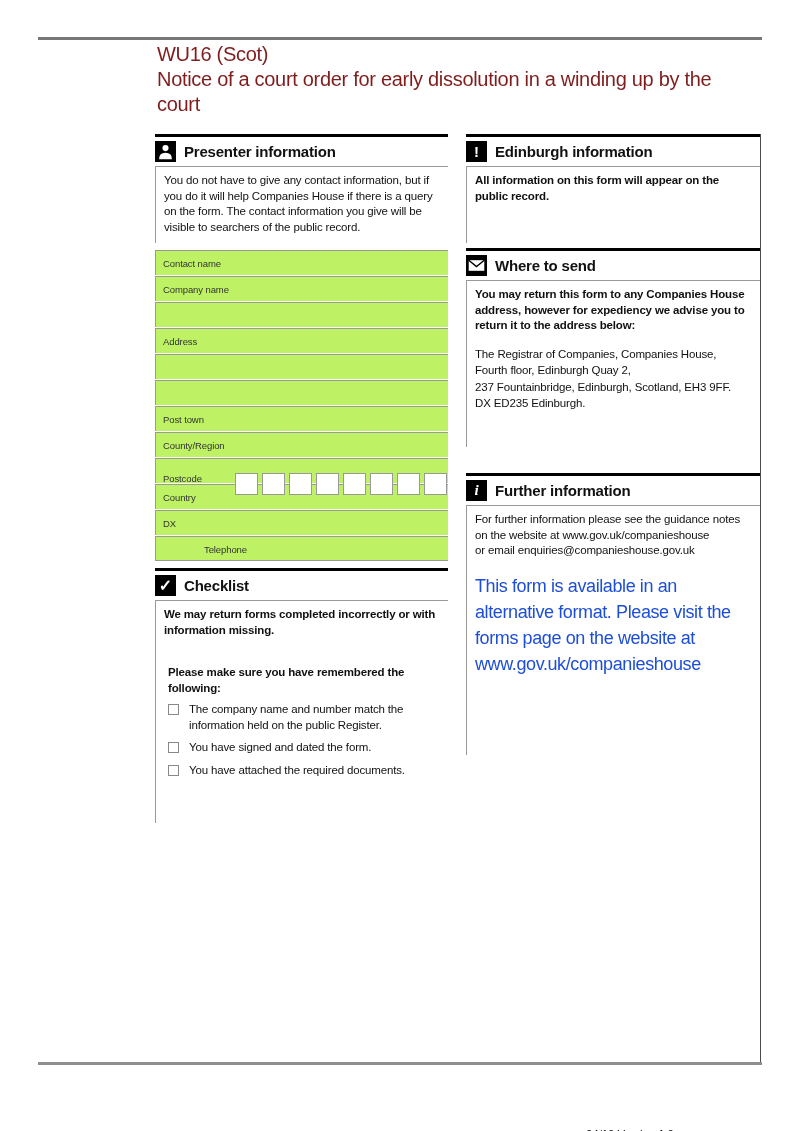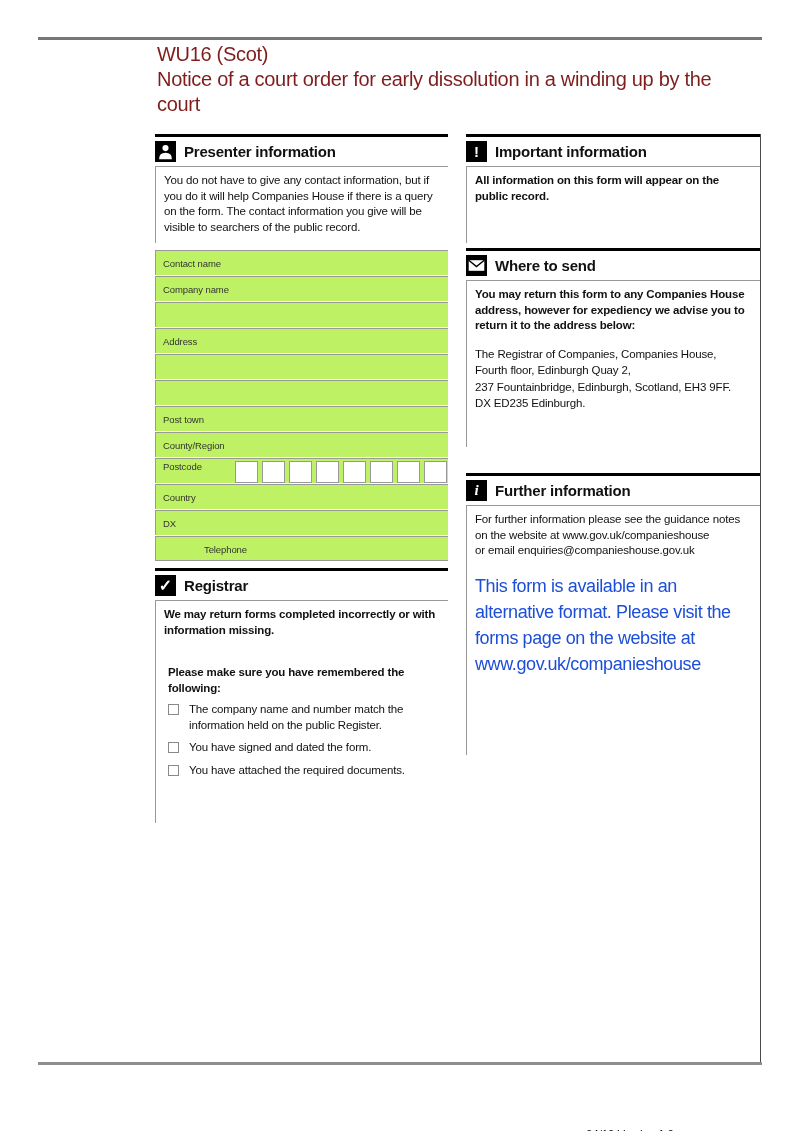--- a/index.html
+++ b/index.html
@@ -29,21 +29,21 @@
   .bd-where{height:167px;margin-bottom:26px;}
   .bd-further{height:250px;}
   .bd-checklist{height:223px;}
   .b{font-weight:bold;}
   .pre{white-space:pre-line;}
   .fields{margin-top:0;}
   .field{height:25px;margin-bottom:1px;border-top:1px solid #999;border-left:1px solid #999;
          box-sizing:border-box;padding:2px 0 0 7px;background:#bef264;}
   .field.last{border-bottom:1px solid #999;padding-left:48px;}
   .flabel{font-size:9.5px;color:#333;letter-spacing:-0.1px;}
-  .pc-row{display:flex;align-items:flex-start;padding-top:2px;}
+  .pc-row{display:flex;align-items:flex-start;padding-top:14px;}
   .pc-label{width:72px;flex:0 0 auto;}
   .pc-cells{display:flex;margin-top:0;}
   .pc-cell{width:21px;height:20px;border:1px solid #999;margin-right:4px;background:#fff;}
   .chk-warning{font-weight:bold;margin-bottom:27px;}
   .chk-heading{font-weight:bold;margin:0 2px 6px 4px;}
   .chk-item{display:flex;gap:10px;margin:0 0 7px 4px;}
   .cb{width:9px;height:9px;border:1px solid #888;flex:0 0 auto;margin-top:2px;background:#fff;}
   .where-advice{font-weight:bold;margin-bottom:12px;}
   .addr{line-height:16.5px;}
   .further-text{margin-bottom:14px;}
@@ -120,21 +120,21 @@
       <div class="field">
         <span class="flabel">DX</span>
       </div>
       <div class="field last">
         <span class="flabel">Telephone</span>
       </div>
     </div>
 
     <div class="section-hd" style="margin-top:7px;">
       <span class="ico check">✓</span>
-      <span class="ttl">Registrar</span>
+      <span class="ttl">Checklist</span>
     </div>
     <div class="section-bd bd-checklist">
       <div class="chk-warning">We may return forms completed incorrectly or with information missing.</div>
       <div class="chk-heading">Please make sure you have remembered the following:</div>
       <div class="chk-item">
         <span class="cb"></span>
         <span>The company name and number match the information held on the public Register.</span>
       </div>
       <div class="chk-item">
         <span class="cb"></span>
@@ -145,21 +145,21 @@
         <span>You have attached the required documents.</span>
       </div>
     </div>
 
   </div>
 
   <div class="col right">
 
     <div class="section-hd">
       <span class="ico excl">!</span>
-      <span class="ttl">Important information</span>
+      <span class="ttl">Edinburgh information</span>
     </div>
     <div class="section-bd bd-important">
       <div class="b">All information on this form will appear on the public record.</div>
     </div>
 
     <div class="section-hd">
       <span class="ico">
         <svg width="17" height="13" viewBox="0 0 24 17">
           <rect x="1" y="1" width="22" height="15" fill="#fff"></rect>
           <path d="M1 1 L12 10 L23 1" fill="none" stroke="#000" stroke-width="2"></path>

